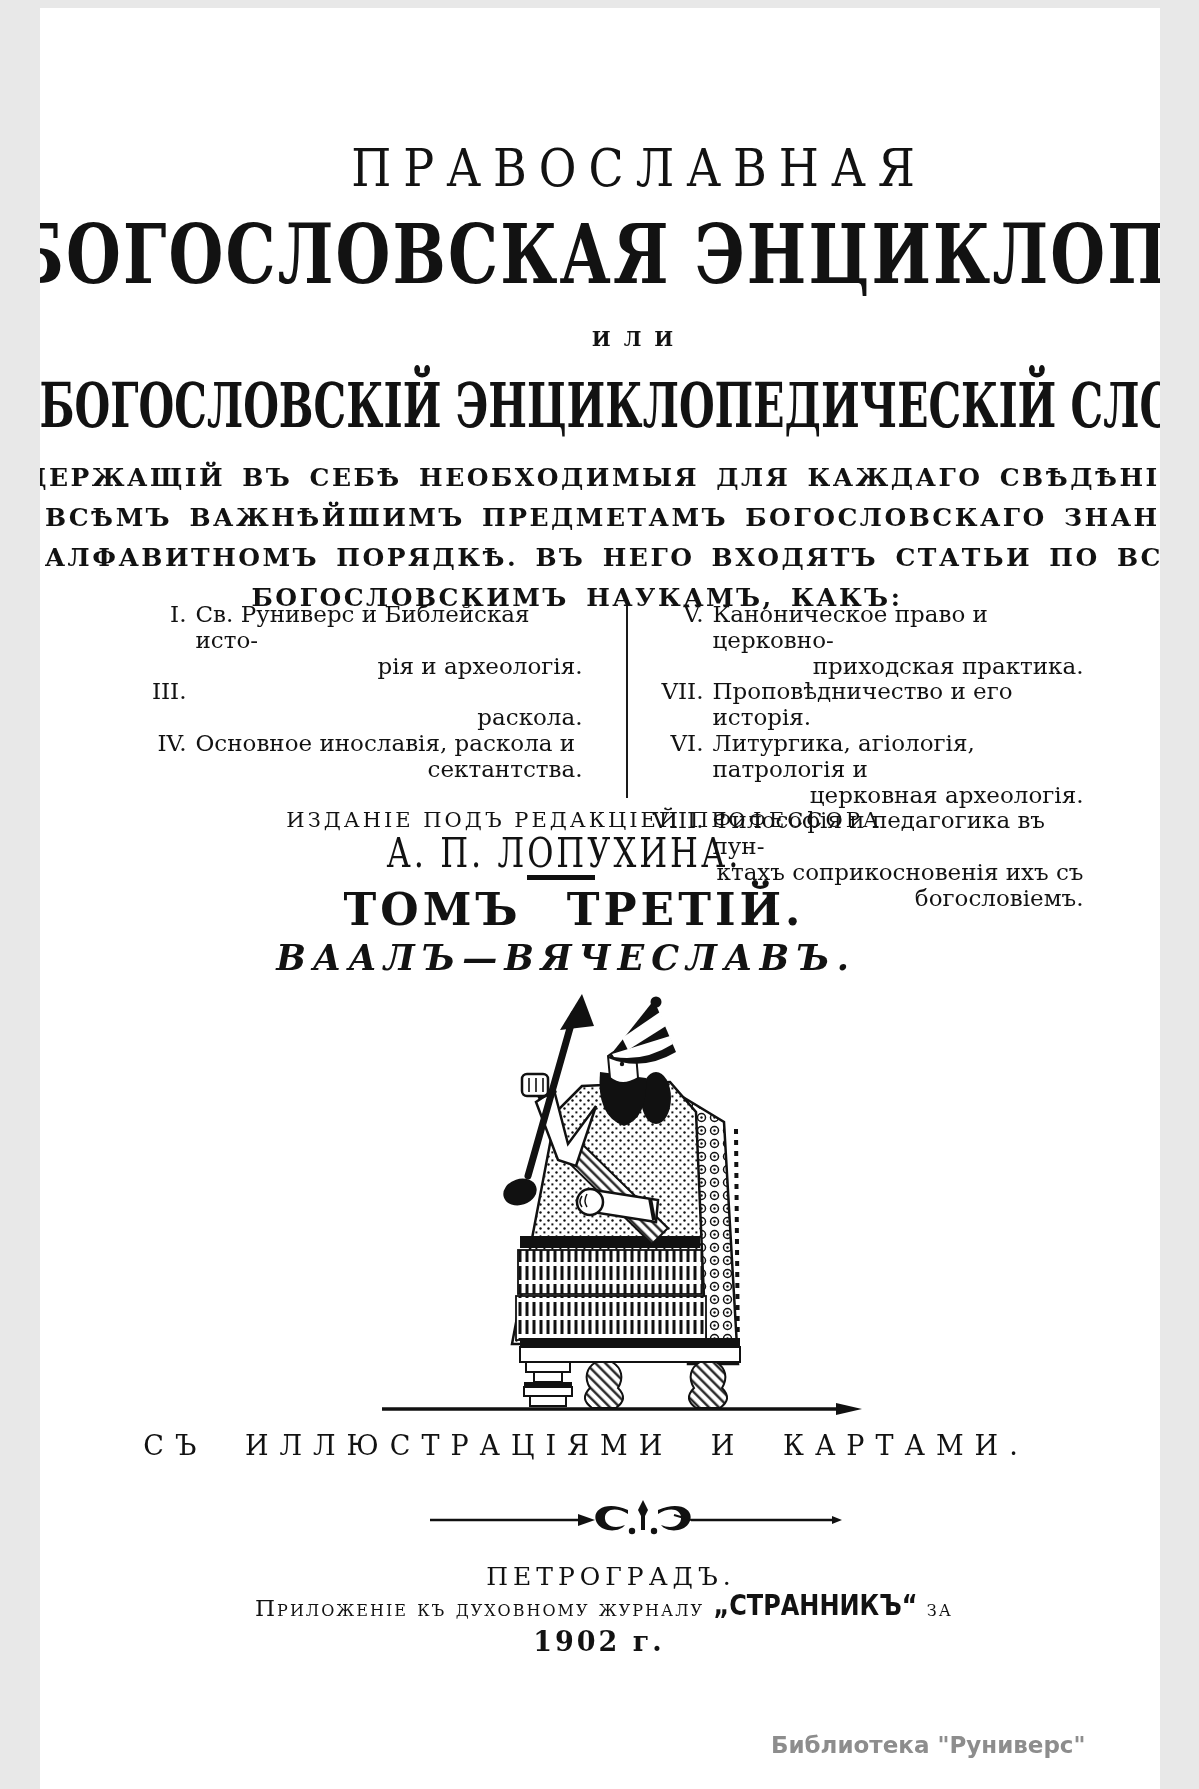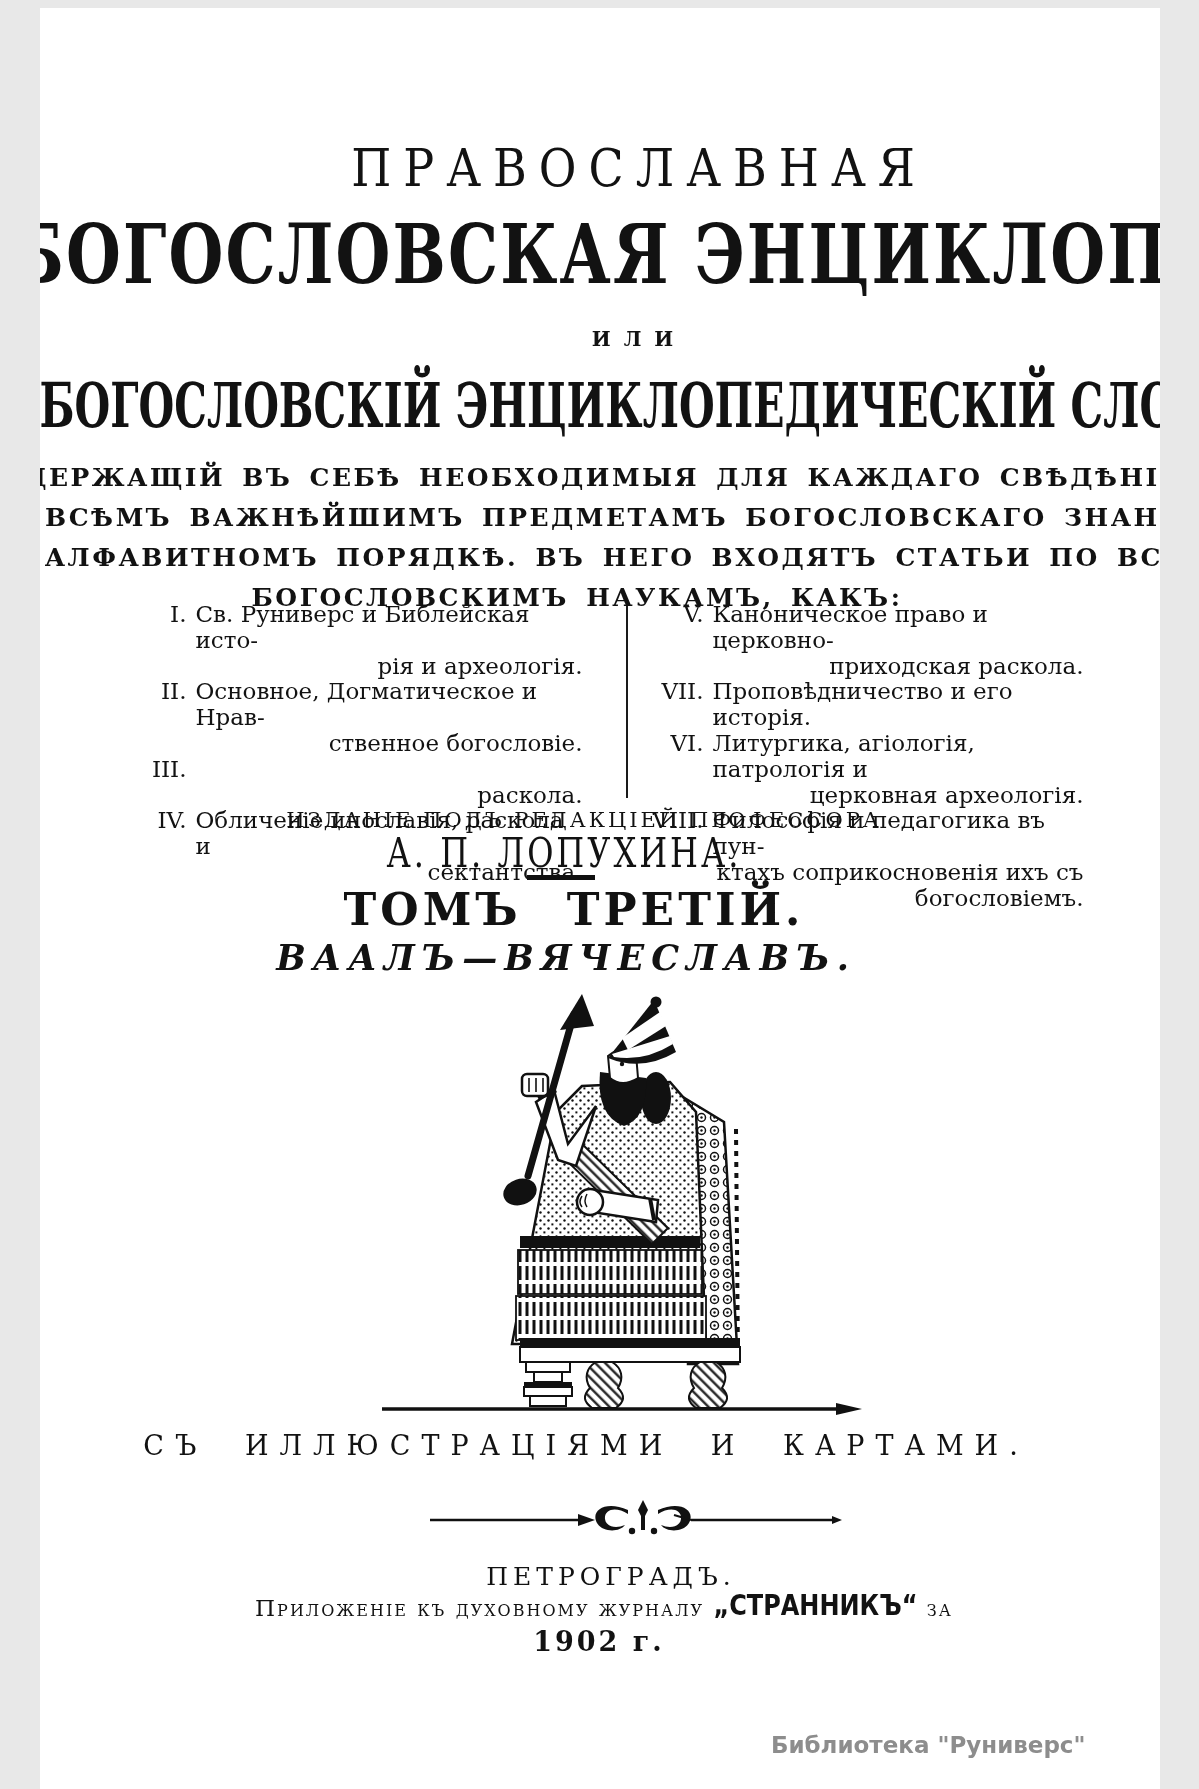--- a/index.html
+++ b/index.html
@@ -64,49 +64,42 @@
   <div class="subjects-col col-left">
     <div class="item">
       <div class="l1">
           <span class="num">I.</span>
           <span>Св. Руниверс и Библейская исто-</span>
         </div>
       <div class="cont">рія и археологія.</div>
     </div>
     <div class="item">
       <div class="l1">
-          <span class="num">II.</span>
-          <span>Основное, Догматическое и Нрав-</span>
-        </div>
-      <div class="cont">ственное богословіе.</div>
-    </div>
-    <div class="item">
-      <div class="l1">
           <span class="num">III.</span>
         </div>
       <div class="cont">раскола.</div>
     </div>
     <div class="item">
       <div class="l1">
           <span class="num">IV.</span>
-          <span>Обличеніе инославія, раскола и</span>
+          <span>Основное инославія, раскола и</span>
         </div>
       <div class="cont">сектантства.</div>
     </div>
   </div>
 
   <div class="col-divider"></div>
 
   <div class="subjects-col col-right">
     <div class="item">
       <div class="l1">
           <span class="num">V.</span>
           <span>Каноническое право и церковно-</span>
         </div>
-      <div class="cont">приходская раскола.</div>
+      <div class="cont">приходская практика.</div>
     </div>
     <div class="item">
       <div class="l1">
           <span class="num">VII.</span>
           <span>Проповѣдничество и его исторія.</span>
         </div>
     </div>
     <div class="item">
       <div class="l1">
           <span class="num">VI.</span>

